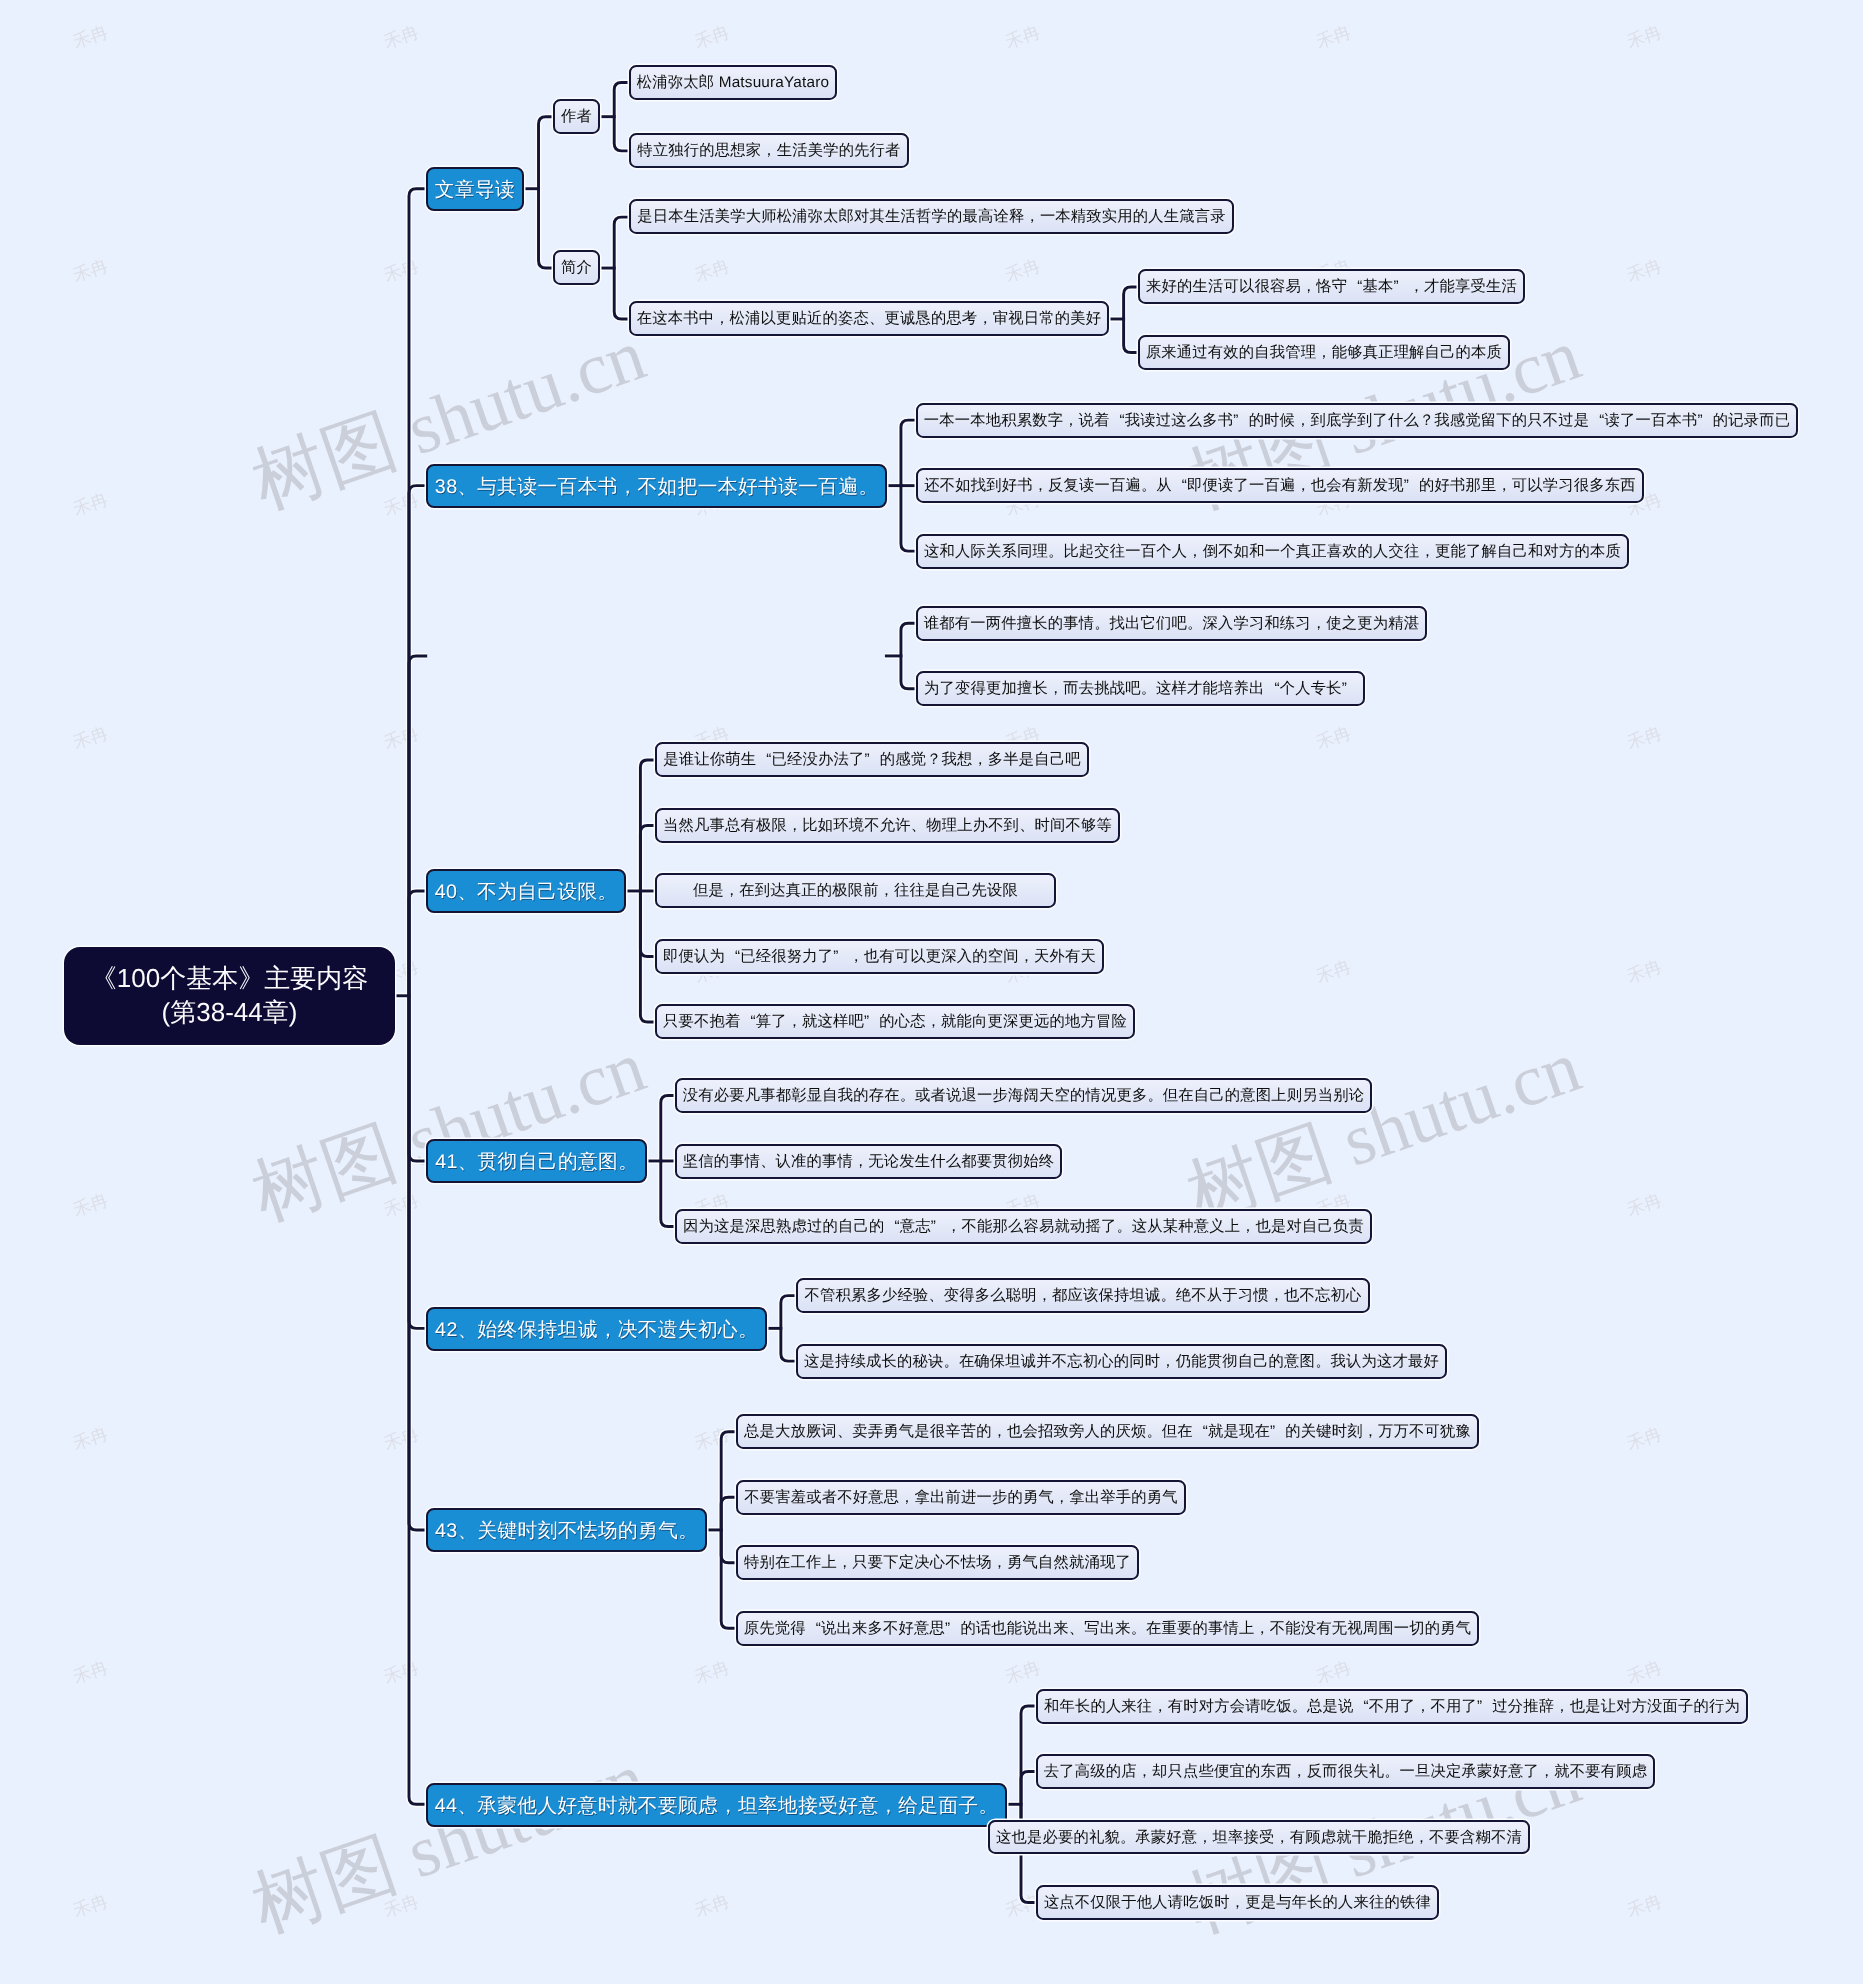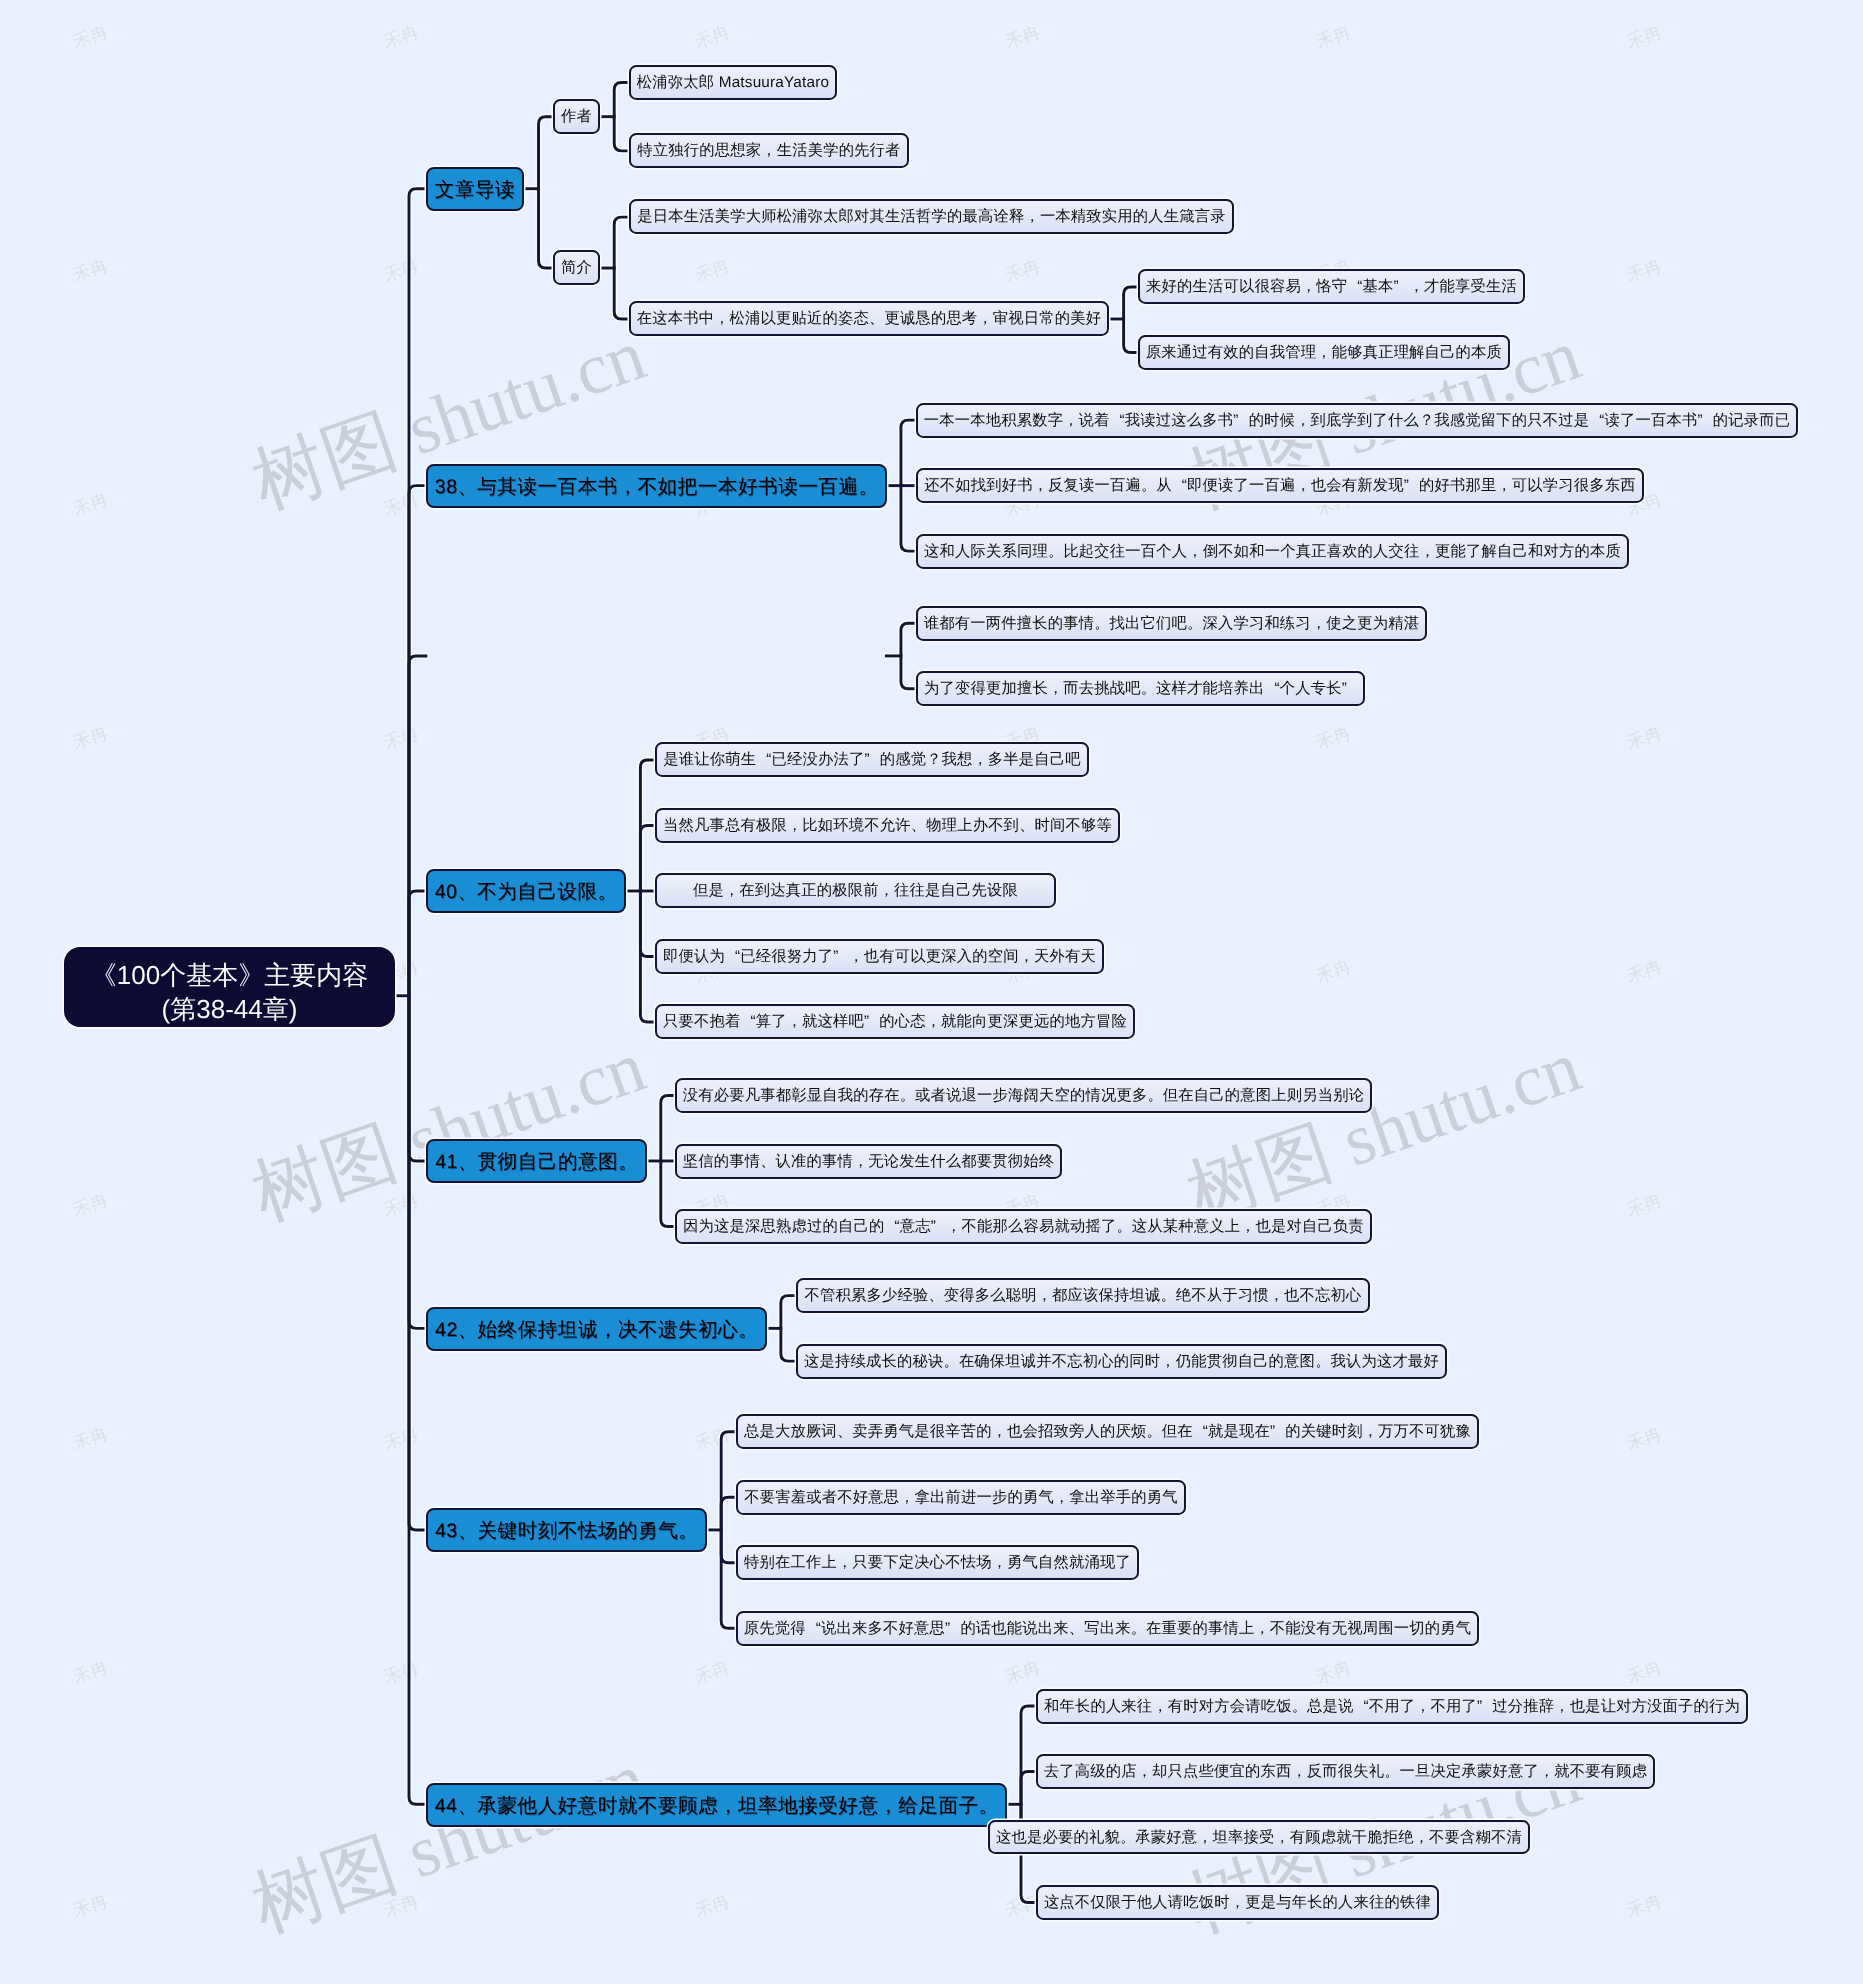--- a/index.html
+++ b/index.html
@@ -21,21 +21,21 @@
   i.pn{font-style:normal;display:inline-block;width:1em;}
   i.pl{text-align:left;}
   i.pr{text-align:right;}
   .root{
     background:#0d0a33;color:#fbfbfd;border-radius:16px;
     box-shadow:0 0 0 1.5px #fafcff;
     text-align:center;flex-direction:column;justify-content:center;
     font-size:26px;line-height:1.3;
   }
   .lvl1{
-    background:#1a8ed4;color:#000000;border:2.2px solid #141434;border-radius:8px;
+    background:#1a8ed4;color:#ffffff;border:2.2px solid #141434;border-radius:8px;
     font-size:19.7px;letter-spacing:0.4px;
     text-shadow:0.7px 0.7px 0 rgba(10,16,46,0.50);
     box-shadow:0 0 0 1.5px #fafcff;
   }
   .leaf{
     background:linear-gradient(180deg,#eef1fc 0%,#e4e9f8 50%,#dbe2f5 100%);
     color:#0e0e0e;border:2.2px solid #141434;border-radius:7.3px;
     font-size:15.3px;letter-spacing:0.2px;
     box-shadow:0 0 0 1.5px #fafcff;
   }
@@ -212,21 +212,21 @@
       <path d="M 562 1368 L 562 269 Q 562 259 572 259 L 587 259" fill="none" stroke="#141434" stroke-width="4" stroke-linecap="butt" stroke-linejoin="round"></path>
       <path d="M 562 1368 L 562 677 Q 562 667 572 667 L 587 667" fill="none" stroke="#141434" stroke-width="4" stroke-linecap="butt" stroke-linejoin="round"></path>
       <path d="M 562 1368 L 562 911 Q 562 901 572 901 L 587 901" fill="none" stroke="#141434" stroke-width="4" stroke-linecap="butt" stroke-linejoin="round"></path>
       <path d="M 562 1368 L 562 1234 Q 562 1224 572 1224 L 587 1224" fill="none" stroke="#141434" stroke-width="4" stroke-linecap="butt" stroke-linejoin="round"></path>
       <path d="M 562 1368 L 562 1585 Q 562 1595 572 1595 L 587 1595" fill="none" stroke="#141434" stroke-width="4" stroke-linecap="butt" stroke-linejoin="round"></path>
       <path d="M 562 1368 L 562 1815 Q 562 1825 572 1825 L 587 1825" fill="none" stroke="#141434" stroke-width="4" stroke-linecap="butt" stroke-linejoin="round"></path>
       <path d="M 562 1368 L 562 2092 Q 562 2102 572 2102 L 587 2102" fill="none" stroke="#141434" stroke-width="4" stroke-linecap="butt" stroke-linejoin="round"></path>
       <path d="M 562 1368 L 562 2469 Q 562 2479 572 2479 L 587 2479" fill="none" stroke="#141434" stroke-width="4" stroke-linecap="butt" stroke-linejoin="round"></path>
     </svg>
   <div id="nodes">
-      <div class="node root" style="left: 64px; top: 947px; width: 331px; height: 80px; justify-content: flex-end;">
+      <div class="node root" style="left: 64px; top: 947px; width: 331px; height: 98px;">
         <div><i class="pn pr">《</i>100个基本<i class="pn pl">》</i>主要内容</div>
         <div>(第38-44章)</div>
       </div>
       <div class="node lvl1" style="left: 426px; top: 167px; width: 98px; height: 44px;">
         <span>文章导读</span>
       </div>
       <div class="node leaf" style="left: 553px; top: 99px; width: 47px; height: 35px;">
         <span>作者</span>
       </div>
       <div class="node leaf" style="left: 629px; top: 65px; width: 208px; height: 35px;">

